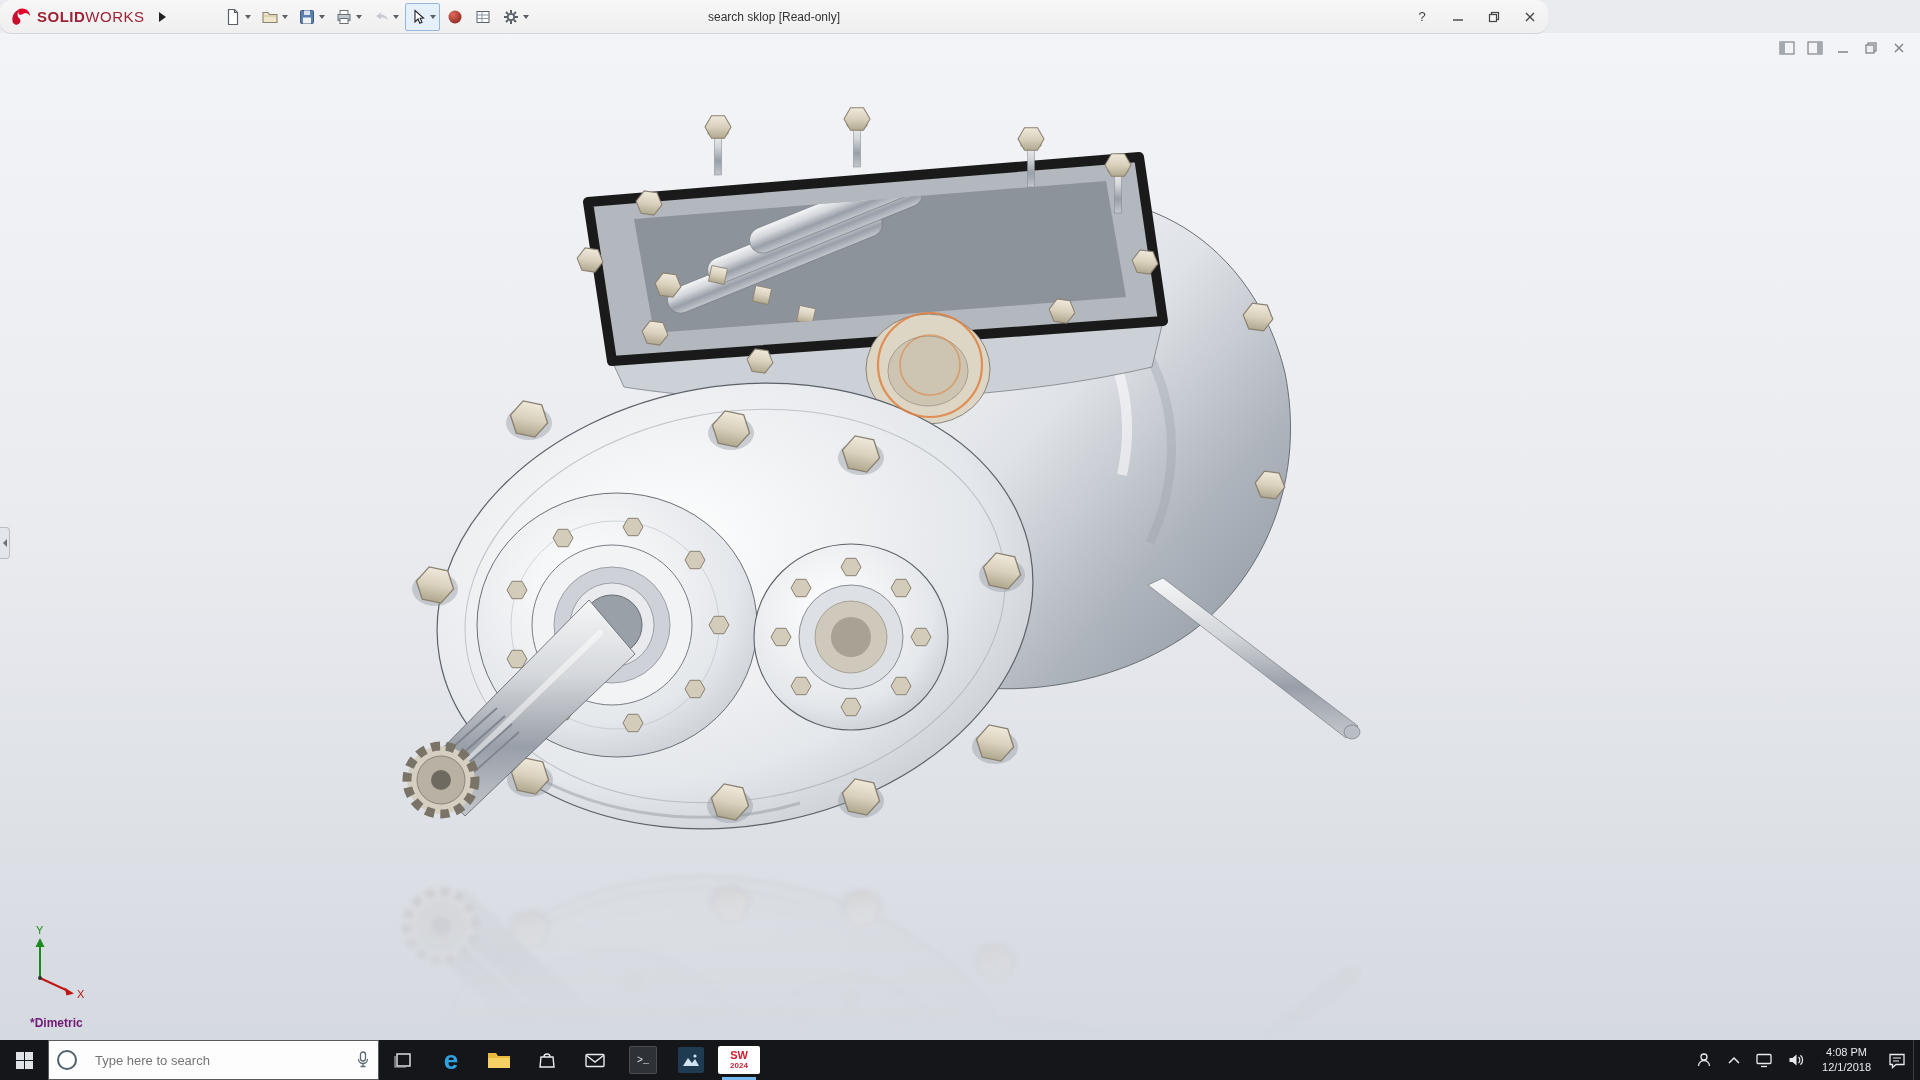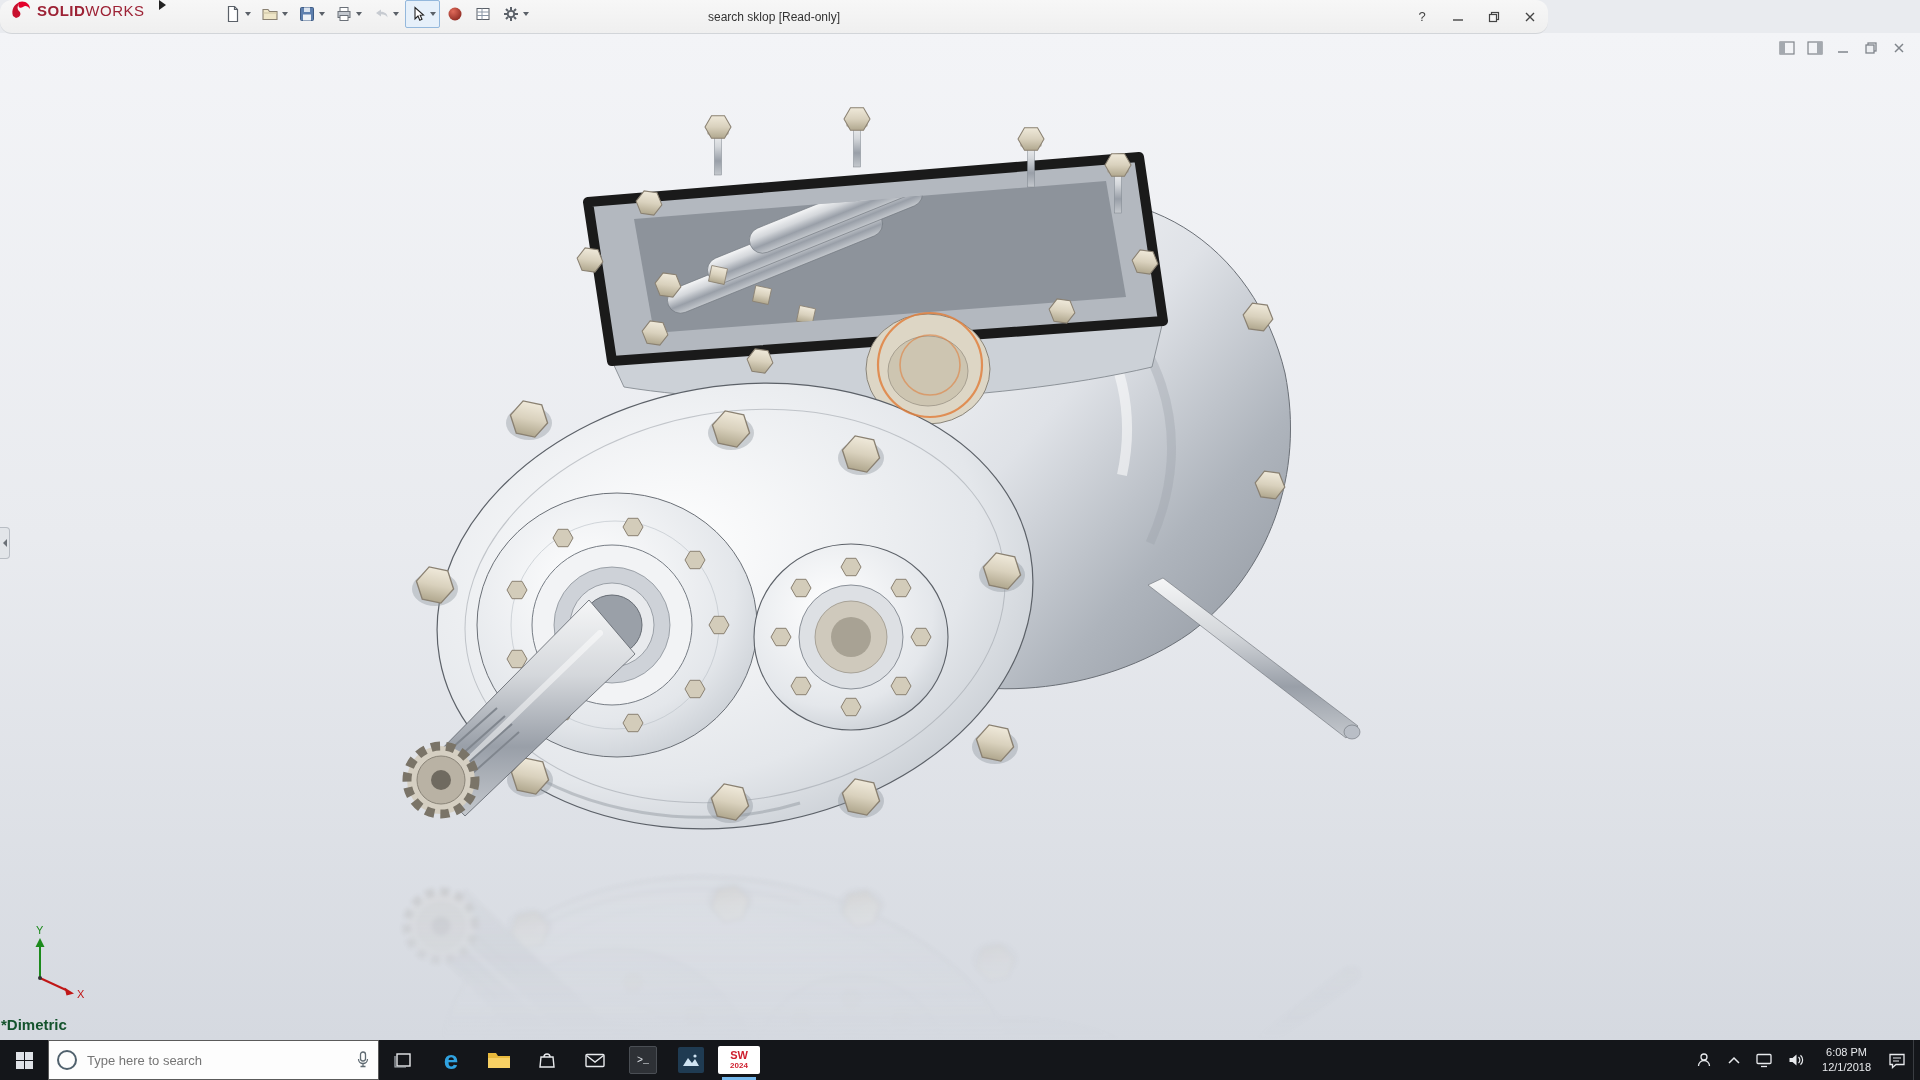--- a/index.html
+++ b/index.html
@@ -1,20 +1,20 @@
 <!DOCTYPE html>
 <html><head>
 <meta charset="utf-8">
 <style>
   html,body{margin:0;padding:0;}
   body{font-family:"Liberation Sans","DejaVu Sans",sans-serif;background:#000;}
   .app{position:relative;width:1920px;height:1080px;overflow:hidden;background:#e9ebef;user-select:none;}
 
   
-  .titlebar{position:absolute;top:0;left:0;width:1548px;height:33px;background:linear-gradient(#f7f7f7,#efefef);border-bottom:1px solid #d2d5d9;display:flex;align-items:flex-start;z-index:30;border-radius:12px;}
+  .titlebar{position:absolute;top:0;left:0;width:1548px;height:33px;background:linear-gradient(#f7f7f7,#efefef);border-bottom:1px solid #d2d5d9;display:flex;align-items:center;z-index:30;border-radius:12px;}
   .brand{display:flex;align-items:center;gap:5px;padding:0 6px 0 10px;}
   .brand-text{font-size:15px;letter-spacing:.5px;color:#9d2235;}
   .brand-text b{font-weight:700;}
   .flyout{width:0;height:0;border-left:7px solid #222;border-top:5px solid transparent;border-bottom:5px solid transparent;margin:0 14px 0 8px;cursor:pointer;}
   .tbar{display:flex;align-items:center;gap:2px;margin-left:40px;}
   .tb-btn{display:flex;align-items:center;height:26px;padding:0 3px;border:1px solid transparent;border-radius:2px;cursor:pointer;}
   .tb-btn.active{background:#e6f0fa;border-color:#94b8dc;}
   .tb-btn svg{display:block;}
   .caret{width:0;height:0;border-left:3.5px solid transparent;border-right:3.5px solid transparent;border-top:4px solid #5a6068;margin-left:3px;}
   .title-center{position:absolute;left:50%;top:0;transform:translateX(-50%);height:33px;display:flex;align-items:center;font-size:12px;color:#333;}
@@ -22,26 +22,26 @@
   .win-btn{width:36px;display:flex;align-items:center;justify-content:center;color:#444;font-size:13px;cursor:pointer;}
   .win-btn svg{display:block;}
 
   
   .viewport{position:absolute;top:33px;left:0;width:1920px;height:1007px;overflow:hidden;}
   .viewport svg.canvas{position:absolute;top:0;left:0;}
   .doc-ctrls{position:absolute;top:6px;right:10px;display:flex;gap:6px;z-index:20;}
   .doc-btn{width:22px;height:18px;display:flex;align-items:center;justify-content:center;cursor:pointer;opacity:.75;}
   .panel-tab{position:absolute;left:0;top:494px;width:9px;height:30px;background:#e2e5e9;border:1px solid #b8bdc4;border-left:none;border-radius:0 4px 4px 0;display:flex;align-items:center;justify-content:center;cursor:pointer;z-index:20;}
   .panel-tab i{width:0;height:0;border-right:4px solid #6a7077;border-top:4px solid transparent;border-bottom:4px solid transparent;}
-  .view-label{position:absolute;left:1px;top:983px;font-size:15px;font-weight:700;color:#14532d;z-index:20;}
+  .view-label{position:absolute;left:30px;top:983px;font-size:12px;font-weight:700;color:#701a75;z-index:20;}
 
   
   .taskbar{position:absolute;left:0;top:1040px;width:1920px;height:40px;background:#14161a;display:flex;align-items:stretch;z-index:40;color:#e8eaed;}
   .start{width:48px;display:flex;align-items:center;justify-content:center;cursor:pointer;}
-  .search{width:331px;background:#fdfdfd;border:1px solid #5a5a5a;display:flex;align-items:center;gap:8px;padding:0 8px;box-sizing:border-box;}
+  .search{width:331px;background:#fdfdfd;border:1px solid #5a5a5a;display:flex;align-items:center;gap:16px;padding:0 8px;box-sizing:border-box;}
   .cortana{width:20px;height:20px;border:2px solid #50616d;border-radius:50%;box-sizing:border-box;flex:0 0 auto;}
   .search input{flex:1;border:none;outline:none;background:transparent;font-size:13px;color:#555;font-family:"Liberation Sans",sans-serif;}
   .apps{display:flex;align-items:stretch;}
   .app-btn{width:48px;display:flex;align-items:center;justify-content:center;cursor:pointer;position:relative;}
   .edge-e{font-size:26px;font-weight:700;color:#30a2e0;line-height:1;}
   .sw-chip{width:42px;height:28px;background:#fff;border-radius:2px;display:flex;flex-direction:column;align-items:center;justify-content:center;line-height:1;}
   .sw-chip .sw{color:#cf2030;font-weight:700;font-size:11px;}
   .sw-chip .yr{color:#cf2030;font-weight:700;font-size:8px;margin-top:1px;}
   .run-line{position:absolute;bottom:0;left:7px;right:7px;height:3px;background:#76b9ed;}
   .tray{margin-left:auto;display:flex;align-items:stretch;}
@@ -469,21 +469,21 @@
             <path d="M6 14.5 h6" stroke="#e8eaed" stroke-width="1.3"></path>
           </svg>
       </span>
       <span class="tray-btn">
         <svg width="18" height="16" viewBox="0 0 18 16">
             <path d="M2.5 6 v4 h3 l4 3.5 V2.5 L5.5 6 Z" fill="#e8eaed"></path>
             <path d="M11.5 5 a4 4 0 0 1 0 6 M13.5 3.2 a6.5 6.5 0 0 1 0 9.6" fill="none" stroke="#e8eaed" stroke-width="1.2"></path>
           </svg>
       </span>
       <span class="clock">
-        <span>6:08 PM</span>
+        <span>4:08 PM</span>
         <span>12/1/2018</span>
       </span>
       <span class="tray-btn">
         <svg width="18" height="17" viewBox="0 0 18 17">
             <path d="M2 2.5 h14 v10 H8 l-3.5 3 v-3 H2 Z" fill="none" stroke="#e8eaed" stroke-width="1.3"></path>
             <path d="M5 6 h8 M5 9 h6" stroke="#e8eaed" stroke-width="1.1"></path>
           </svg>
       </span>
       <span class="show-desktop"></span>
     </div>

